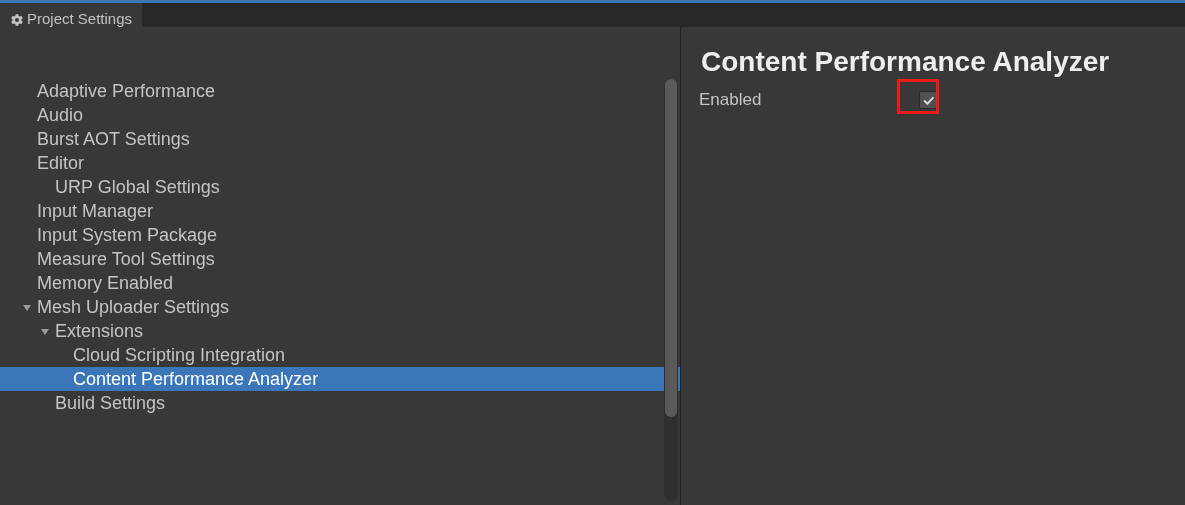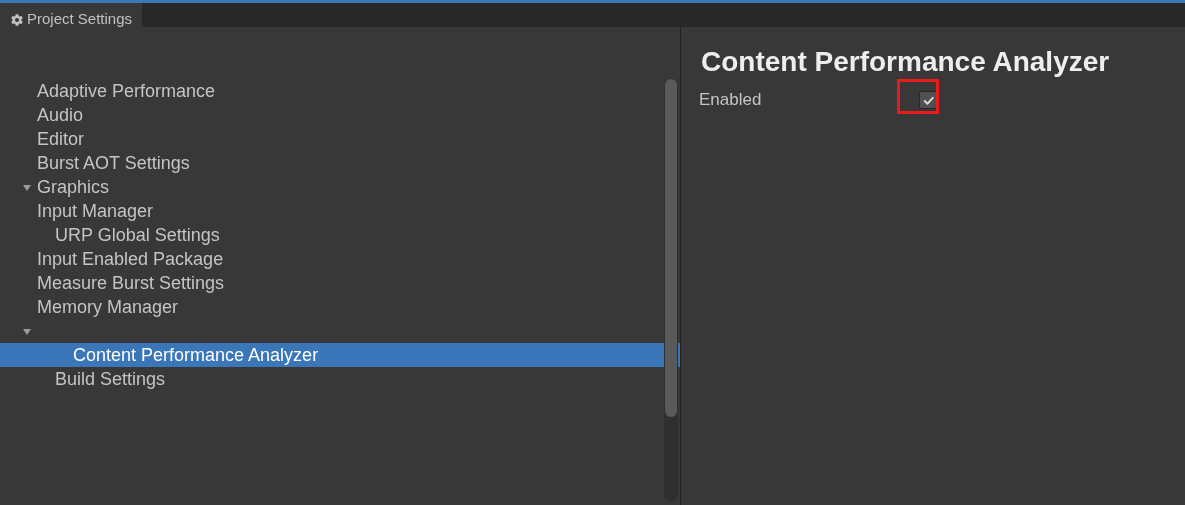--- a/index.html
+++ b/index.html
@@ -165,62 +165,67 @@
         <div class="tree-row">
           <span class="pad" style="width: 26px;"></span>
           <span class="label">Adaptive Performance</span>
         </div>
         <div class="tree-row">
           <span class="pad" style="width: 26px;"></span>
           <span class="label">Audio</span>
         </div>
         <div class="tree-row">
           <span class="pad" style="width: 26px;"></span>
+          <span class="label">Burst AOT Settings</span>
+        </div>
+        <div class="tree-row">
+          <span class="pad" style="width: 26px;"></span>
           <span class="label">Editor</span>
         </div>
         <div class="tree-row">
-          <span class="pad" style="width: 26px;"></span>
-          <span class="label">Burst AOT Settings</span>
+          <span class="pad" style="width: 44px;"></span>
+          <span class="label">URP Global Settings</span>
+        </div>
+        <div class="tree-row">
+          <span class="pad" style="width: 26px;"></span>
+          <span class="label">Input Manager</span>
+        </div>
+        <div class="tree-row">
+          <span class="pad" style="width: 26px;"></span>
+          <span class="label">Input System Package</span>
+        </div>
+        <div class="tree-row">
+          <span class="pad" style="width: 26px;"></span>
+          <span class="label">Measure Tool Settings</span>
+        </div>
+        <div class="tree-row">
+          <span class="pad" style="width: 26px;"></span>
+          <span class="label">Memory Enabled</span>
         </div>
         <div class="tree-row">
           <span class="pad" style="width: 11px;"></span>
           <span class="arrow">
             <svg width="10" height="10" viewBox="0 0 10 10">
               <polygon points="1,2 9,2 5,8" fill="#9A9A9A"></polygon>
             </svg>
           </span>
-          <span class="label">Graphics</span>
-        </div>
-        <div class="tree-row">
-          <span class="pad" style="width: 26px;"></span>
-          <span class="label">Input Manager</span>
-        </div>
-        <div class="tree-row">
-          <span class="pad" style="width: 44px;"></span>
-          <span class="label">URP Global Settings</span>
-        </div>
-        <div class="tree-row">
-          <span class="pad" style="width: 26px;"></span>
-          <span class="label">Input Enabled Package</span>
-        </div>
-        <div class="tree-row">
-          <span class="pad" style="width: 26px;"></span>
-          <span class="label">Measure Burst Settings</span>
-        </div>
-        <div class="tree-row">
-          <span class="pad" style="width: 26px;"></span>
-          <span class="label">Memory Manager</span>
-        </div>
-        <div class="tree-row">
-          <span class="pad" style="width: 11px;"></span>
+          <span class="label">Mesh Uploader Settings</span>
+        </div>
+        <div class="tree-row">
+          <span class="pad" style="width: 29px;"></span>
           <span class="arrow">
             <svg width="10" height="10" viewBox="0 0 10 10">
               <polygon points="1,2 9,2 5,8" fill="#9A9A9A"></polygon>
             </svg>
           </span>
+          <span class="label">Extensions</span>
+        </div>
+        <div class="tree-row">
+          <span class="pad" style="width: 62px;"></span>
+          <span class="label">Cloud Scripting Integration</span>
         </div>
         <div class="tree-row selected">
           <span class="pad" style="width: 62px;"></span>
           <span class="label">Content Performance Analyzer</span>
         </div>
         <div class="tree-row">
           <span class="pad" style="width: 44px;"></span>
           <span class="label">Build Settings</span>
         </div>
       </div>

